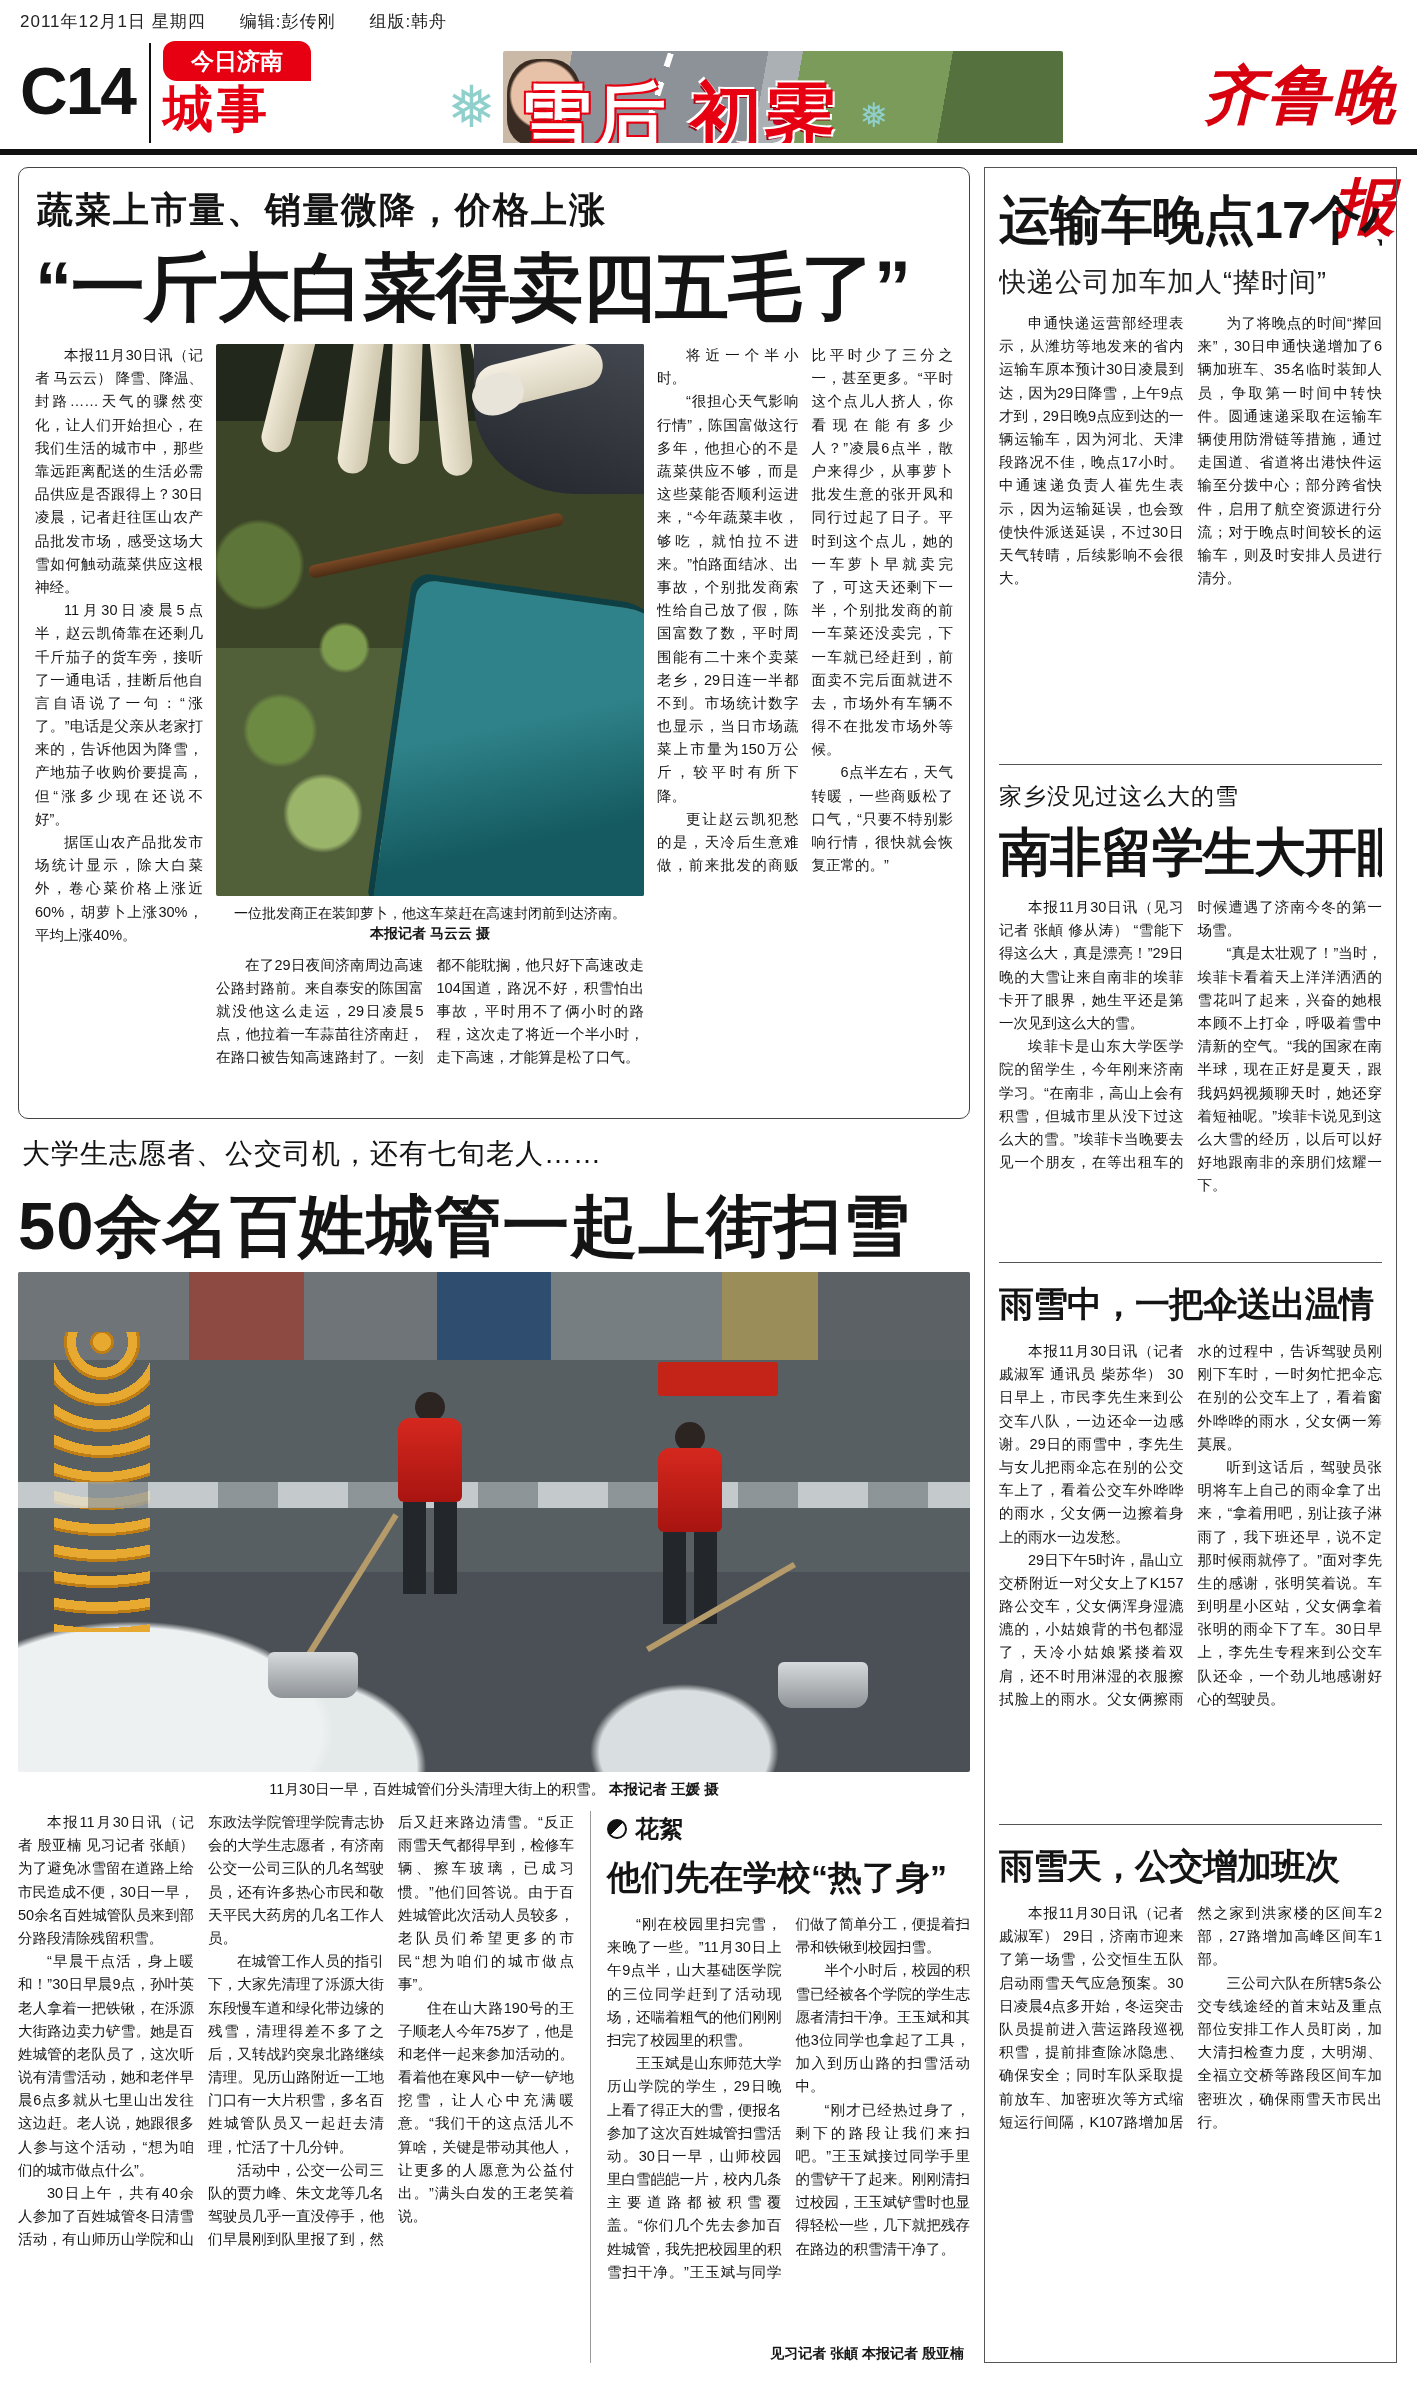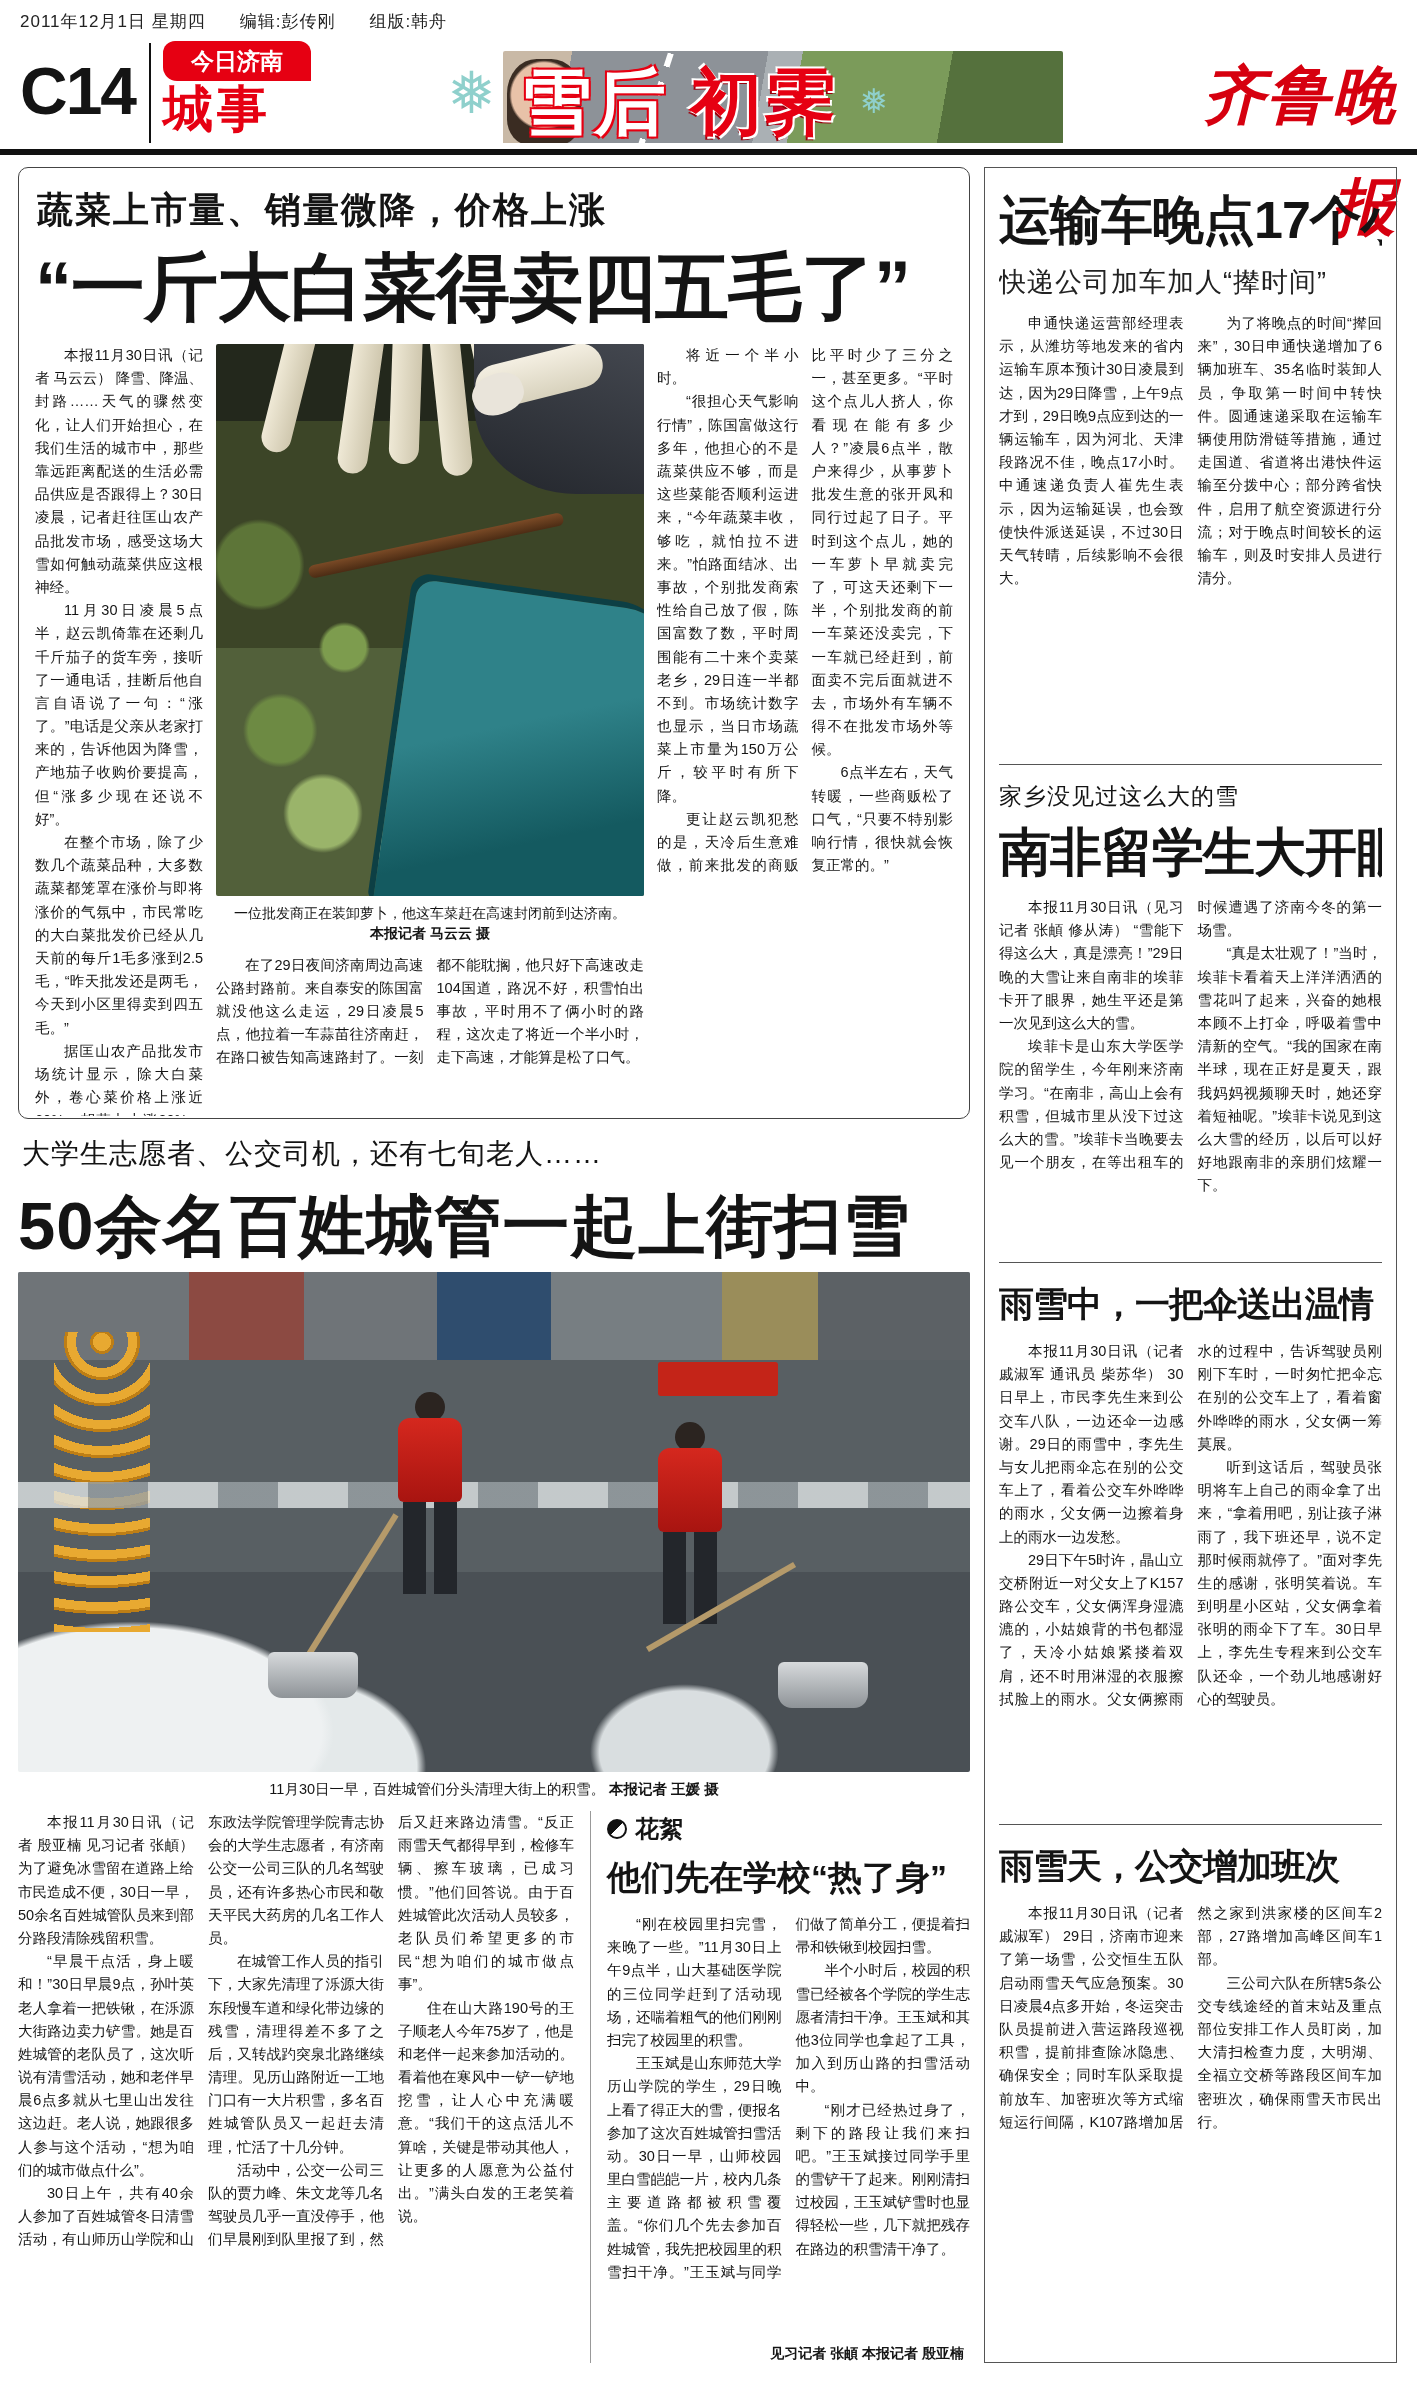--- a/index.html
+++ b/index.html
@@ -18,21 +18,21 @@
   .section-block { width:150px; padding-top:2px; }
   .section-badge { background:#e60012; color:#fff; font-size:23px; font-weight:bold; text-align:center; border-radius:12px 12px 0 14px; padding:5px 0 4px 0; width:148px; }
   .section-name { color:#e60012; font-size:50px; font-weight:900; letter-spacing:4px; line-height:56px; }
   .banner { flex:1; position:relative; margin:0 14px; overflow:hidden; }
   .banner-photo { position:absolute; right:90px; top:12px; width:560px; height:96px; border-radius:2px;
     background:linear-gradient(100deg,#c9b9a6 0 12%, #8d9298 12% 46%, #aab0b4 46% 52%, #7b9b5a 52% 78%, #55713d 78% 100%); }
   .banner-photo .girl { position:absolute; left:4px; top:8px; width:74px; height:86px; background:radial-gradient(circle at 50% 42%, #e8c2a8 0 52%, #3a2c22 56% 100%); border-radius:40% 40% 30% 30%; }
   .banner-photo .girl-mouth { position:absolute; left:28px; top:58px; width:22px; height:16px; background:#7c2a22; border-radius:50%; }
   .banner-photo .lane { position:absolute; left:150px; top:0; width:6px; height:96px; background:repeating-linear-gradient(#fff 0 14px, transparent 14px 30px); transform:rotate(18deg); }
   .banner-photo .rider { position:absolute; left:270px; top:52px; width:14px; height:22px; background:#c02; border-radius:4px; }
-  .banner-title { position:absolute; left:120px; top:16px; white-space:nowrap; font-weight:900; font-size:72px; line-height:76px; letter-spacing:2px; }
+  .banner-title { position:absolute; left:120px; top:30px; white-space:nowrap; font-weight:900; font-size:72px; line-height:76px; letter-spacing:2px; }
   .t-outline { color:#fff; text-shadow:-2px -2px 0 #e60012, 2px -2px 0 #e60012, -2px 2px 0 #e60012, 2px 2px 0 #e60012, 0 0 1px #e60012; }
   .t-solid { color:#e60012; text-shadow:-2px -2px 0 #fff, 2px 2px 0 #fff, 0 3px 0 #9c000c; }
   .flake { color:#8fd0cc; font-size:58px; vertical-align:14px; }
   .flake.small { font-size:34px; }
   .masthead { width:230px; text-align:right; color:#d6000f; font-family:"DejaVu Serif","Liberation Serif",serif; font-size:63px; font-weight:bold; font-style:italic; line-height:112px; letter-spacing:2px; }
   .black-rule { height:6px; background:#111; margin:0 0 0 0; }
   
   .content { display:flex; gap:14px; padding:12px 18px 16px 18px; }
   .main-col { width:952px; }
   .rail { width:413px; border:1px solid #555; padding:14px 14px 10px 14px; display:flex; flex-direction:column; }
@@ -147,21 +147,20 @@
 
     <div class="main-col">
 
       <div class="veg-box">
         <div class="veg-kicker">蔬菜上市量、销量微降，价格上涨</div>
         <div class="veg-headline">“一斤大白菜得卖四五毛了”</div>
         <div class="veg-grid">
           <div class="veg-col-left bodytext">
               <p>本报11月30日讯（记者 马云云） 降雪、降温、封路……天气的骤然变化，让人们开始担心，在我们生活的城市中，那些靠远距离配送的生活必需品供应是否跟得上？30日凌晨，记者赶往匡山农产品批发市场，感受这场大雪如何触动蔬菜供应这根神经。</p>
               <p>11月30日凌晨5点半，赵云凯倚靠在还剩几千斤茄子的货车旁，接听了一通电话，挂断后他自言自语说了一句：“涨了。”电话是父亲从老家打来的，告诉他因为降雪，产地茄子收购价要提高，但“涨多少现在还说不好”。</p>
-              <p>在整个市场，除了少数几个蔬菜品种，大多数蔬菜都笼罩在涨价与即将涨价的气氛中，市民常吃的大白菜批发价已经从几天前的每斤1毛多涨到2.5毛，“昨天批发还是两毛，今天到小区里得卖到四五毛。”</p>
               <p>据匡山农产品批发市场统计显示，除大白菜外，卷心菜价格上涨近60%，胡萝卜上涨30%，平均上涨40%。</p>
             </div>
           <div class="veg-mid">
             <div class="photo-radish">
               <div class="radish" style="left:130px;top:-20px;transform:rotate(8deg);"></div>
               <div class="radish" style="left:175px;top:-30px;transform:rotate(2deg);"></div>
               <div class="radish" style="left:220px;top:-18px;transform:rotate(-6deg);"></div>
               <div class="radish" style="left:265px;top:-28px;transform:rotate(-12deg);"></div>
               <div class="radish" style="left:60px;top:-40px;transform:rotate(14deg);"></div>
               <div class="arm"></div>

